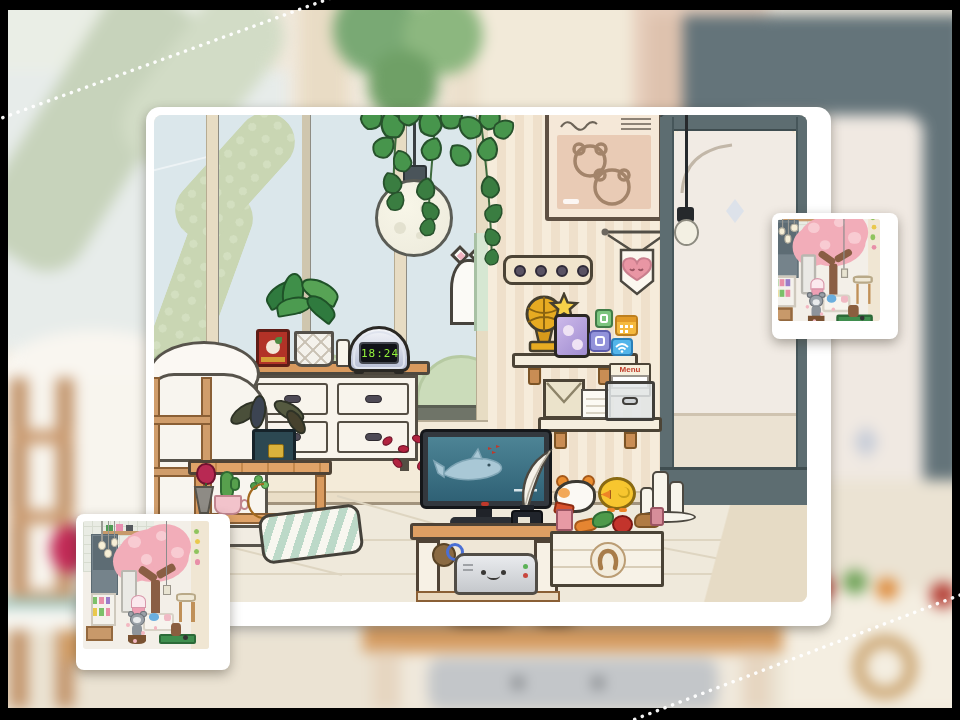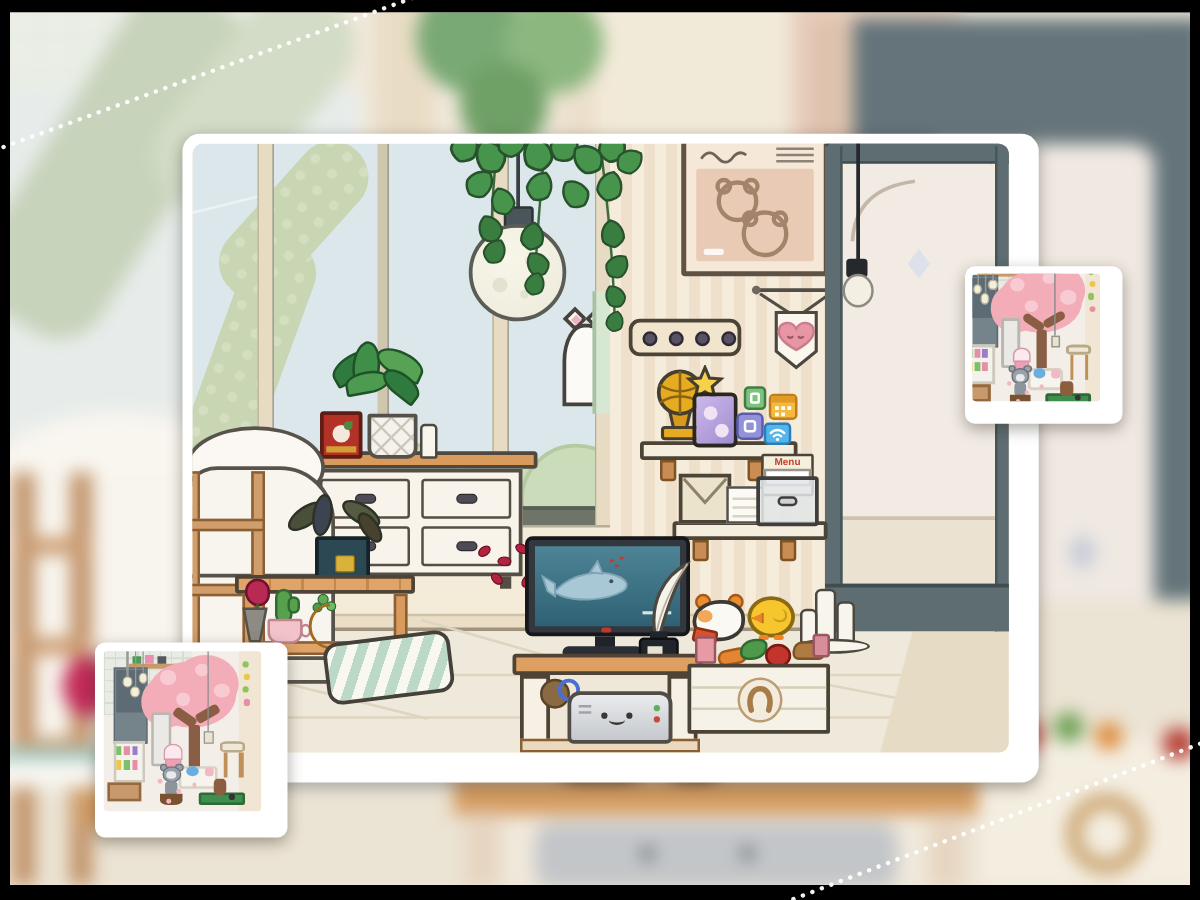--- a/index.html
+++ b/index.html
@@ -298,20 +298,27 @@
     <div class="a" style="left:16px;top:5px;width:7px;height:7px;background:#4e8a43;border-radius:50% 0 50% 50%;"></div>
     <div class="a" style="left:2px;top:25px;width:24px;height:5px;background:#d8a937;opacity:.9;"></div>
   </div>
   <div class="a" style="left:110px;top:168px;width:40px;height:20px;background:#2f7a3e;border:2px solid #1f5228;border-radius:50% 50% 50% 10%;transform:rotate(-30deg);"></div>
   <div class="a" style="left:128px;top:158px;width:22px;height:40px;background:#3f8f49;border:2px solid #1f5228;border-radius:50% 50% 10% 50%;transform:rotate(6deg);"></div>
   <div class="a" style="left:146px;top:166px;width:40px;height:20px;background:#57a355;border:2px solid #1f5228;border-radius:50% 50% 10% 50%;transform:rotate(25deg);"></div>
   <div class="a" style="left:122px;top:182px;width:36px;height:18px;background:#4c9b50;border:2px solid #1f5228;border-radius:50% 50% 50% 10%;transform:rotate(-10deg);"></div>
   <div class="a" style="left:150px;top:184px;width:34px;height:18px;background:#2f7a3e;border:2px solid #1f5228;border-radius:50% 50% 10% 50%;transform:rotate(38deg);"></div>
   <div class="a" style="left:140px;top:216px;width:40px;height:36px;background:#f4f2ec;border:3px solid #55514a;border-radius:2px 2px 8px 8px;background-image:linear-gradient(45deg,transparent 46%,#c9c2b4 47%,#c9c2b4 53%,transparent 54%),linear-gradient(-45deg,transparent 46%,#c9c2b4 47%,#c9c2b4 53%,transparent 54%);background-size:16px 16px;"></div>
   <div class="a" style="left:182px;top:224px;width:14px;height:28px;background:#f8f5ec;border:2px solid #4c4840;border-radius:4px 4px 2px 2px;"></div>
+  <div class="a" style="left:194px;top:209px;width:64px;height:50px;">
+    <div class="a" style="left:0;top:2px;width:62px;height:46px;background:linear-gradient(180deg,#f4f5f9,#b7bed5);border:3px solid #2a2824;border-radius:32px 32px 8px 8px;"></div>
+    <div class="a" style="left:5px;top:7px;width:52px;height:38px;border:2px solid #dfe3ee;border-radius:26px 26px 6px 6px;"></div>
+    <div class="a clock-screen" style="left:11px;top:18px;width:40px;height:22px;background:#101217;border:2px solid #43464f;border-radius:4px;">18:24</div>
+    <div class="a" style="left:6px;top:46px;width:10px;height:4px;background:#2a2824;border-radius:2px;"></div>
+    <div class="a" style="left:46px;top:46px;width:10px;height:4px;background:#2a2824;border-radius:2px;"></div>
+  </div>
 
   <div class="a" style="left:-6px;top:226px;width:112px;height:66px;background:#fbf8f3;border:3px solid #57534b;border-radius:50%;"></div>
   <div class="a" style="left:-10px;top:258px;width:124px;height:94px;background:#f8f5ef;border:3px solid #57534b;border-radius:30px 44px 20px 20px;"></div>
   <div class="a" style="left:-10px;top:344px;width:124px;height:72px;background:#f8f5ef;border:3px solid #57534b;border-radius:12px;"></div>
   <div class="a" style="left:-10px;top:410px;width:124px;height:22px;background:#f1ece2;border:3px solid #57534b;border-radius:4px;"></div>
   <div class="a" style="left:-5px;top:262px;width:11px;height:198px;background:#d09d6b;border:2px solid #8a5f35;"></div>
   <div class="a" style="left:47px;top:262px;width:11px;height:198px;background:#d09d6b;border:2px solid #8a5f35;"></div>
   <div class="a" style="left:-5px;top:300px;width:63px;height:10px;background:#d09d6b;border:2px solid #8a5f35;"></div>
   <div class="a" style="left:-5px;top:352px;width:63px;height:10px;background:#d09d6b;border:2px solid #8a5f35;"></div>
   <div class="a" style="left:-5px;top:404px;width:63px;height:10px;background:#d09d6b;border:2px solid #8a5f35;"></div>

